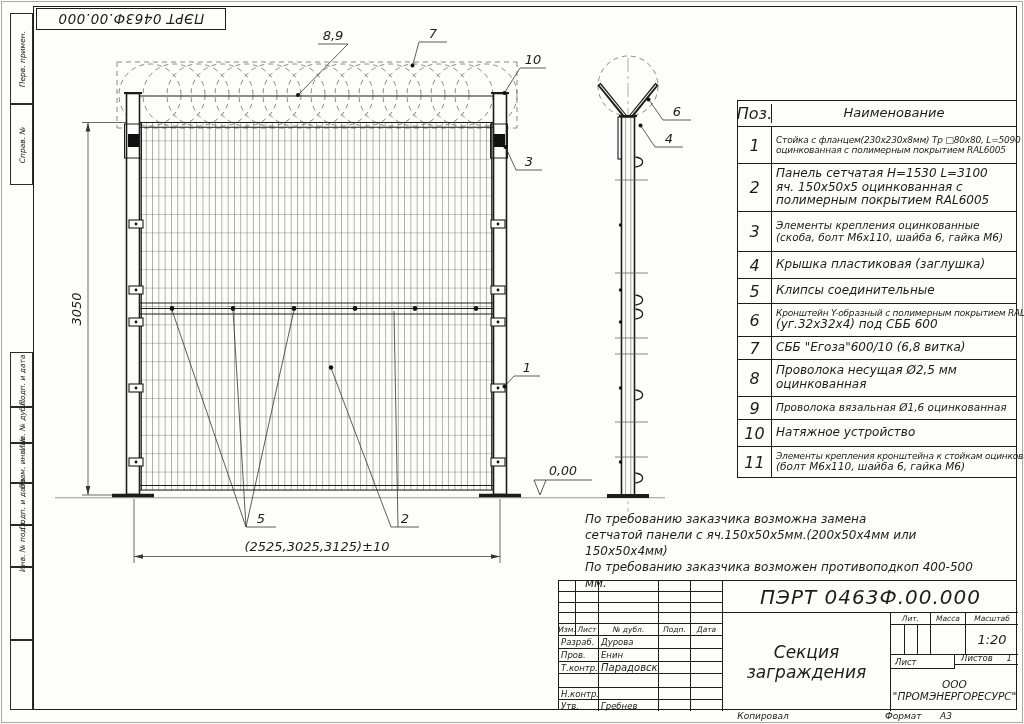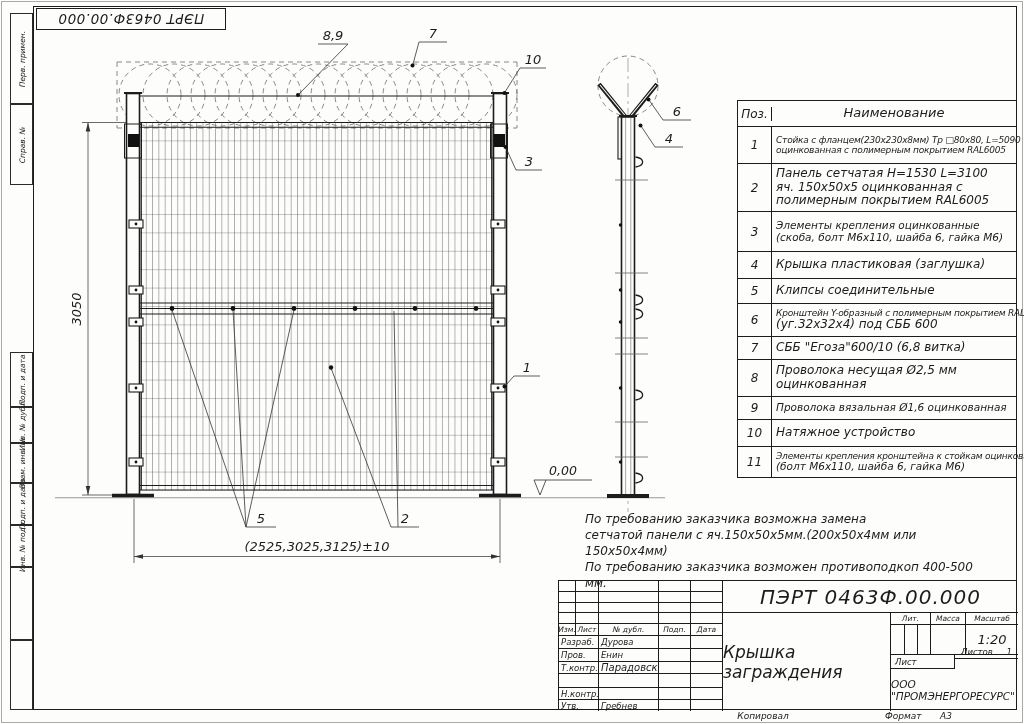--- a/index.html
+++ b/index.html
@@ -21,37 +21,37 @@
   
   .stamp { position:absolute; left:36px; top:8px; width:190px; height:22px; border:1.6px solid #1c1c1c;
            display:flex; align-items:center; justify-content:center; }
   .stamp div { transform:rotate(180deg); font-size:13.5px; letter-spacing:0.5px; }
 
   
   .parts { position:absolute; left:737px; top:100px; width:280px; border:1.6px solid #1c1c1c; background:transparent; }
   .prow { display:flex; }
   .prow + .prow { border-top:1.2px solid #1c1c1c; }
   .pcell-pos { width:34px; flex:0 0 34px; border-right:1.2px solid #1c1c1c;
-               display:flex; align-items:center; justify-content:center; font-size:12px;font-style:italic; }
+               display:flex; align-items:center; justify-content:center; font-size:16px;font-style:italic; }
   .pcell-nm { flex:1; padding:1px 4px; display:flex; flex-direction:column; justify-content:center; line-height:1.13; }
   .ph { font-size:13px; align-items:center; }
   .l-sm { font-size:9px; letter-spacing:-0.2px; white-space:nowrap; }
   .l-md { font-size:10.5px; white-space:nowrap; }
   .l-lg { font-size:12px; white-space:nowrap; }
   .h25{height:25px}.h37{height:37px}.h48{height:48px}.h40{height:40px}.h27{height:27px}
   .h25b{height:25px}.h33{height:33px}.h23{height:23px}.h31{height:31px}
 
   
   .notes { position:absolute; left:585px; top:511px; width:410px; font-size:12px; line-height:16px; }
 
   
   .tb { position:absolute; left:558px; top:580px; width:459px; height:130px; border-left:1.6px solid #1c1c1c; border-top:1.6px solid #1c1c1c; }
   .tc { position:absolute; border-right:1.2px solid #1c1c1c; border-bottom:1.2px solid #1c1c1c;
         font-size:8.5px; display:flex; align-items:center; overflow:hidden; }
-  .ctr { justify-content:center; }
+  .ctr { justify-content:center; text-align:center; }
   .nbr { border-right:none; } .nbb { border-bottom:none; }
   .revgrid { position:absolute; left:0; top:0; width:164px; height:43px; display:grid;
              grid-template-columns:17px 23px 60px 32px 32px; grid-template-rows:repeat(4,1fr); }
   .rc { border-right:1.2px solid #1c1c1c; border-bottom:1.2px solid #1c1c1c; }
   .docnum { font-size:20px; letter-spacing:1px; }
   .ttl { font-size:17px; }
   .vline { position:absolute; top:0; bottom:0; width:0; border-left:1px solid #1c1c1c; }
   .below { position:absolute; top:711px; left:0; width:1024px; height:12px; font-size:9px;border-radius:6px; }
   .below span { position:absolute; }
 </style>
@@ -455,32 +455,32 @@
     <div class="tc" style="left:0;top:107px;width:40px;height:12px;padding-left:2px">Н.контр.</div>
     <div class="tc" style="left:40px;top:107px;width:60px;height:12px;padding-left:2px"></div>
     <div class="tc" style="left:100px;top:107px;width:32px;height:12px"></div>
     <div class="tc" style="left:132px;top:107px;width:32px;height:12px"></div>
     <div class="tc nbb" style="left:0;top:119px;width:40px;height:11px;padding-left:2px">Утв.</div>
     <div class="tc nbb" style="left:40px;top:119px;width:60px;height:11px;padding-left:2px">Гребнев</div>
     <div class="tc nbb" style="left:100px;top:119px;width:32px;height:11px"></div>
     <div class="tc nbb" style="left:132px;top:119px;width:32px;height:11px"></div>
 
     <div class="tc ctr nbr docnum" style="left:164px;top:0;width:295px;height:32px">ПЭРТ 0463Ф.00.000</div>
-    <div class="tc ctr nbb ttl" style="left:164px;top:32px;width:168px;height:98px">Крышка заграждения</div>
+    <div class="tc ctr nbb ttl" style="left:164px;top:32px;width:168px;height:98px">Секция заграждения</div>
     <div class="tc ctr" style="left:332px;top:32px;width:40px;height:12px;font-size:7.5px">Лит.</div>
     <div class="tc ctr" style="left:372px;top:32px;width:35px;height:12px;font-size:7.5px">Масса</div>
     <div class="tc ctr nbr" style="left:407px;top:32px;width:52px;height:12px;font-size:7.5px">Масштаб</div>
     <div class="tc" style="left:332px;top:44px;width:40px;height:30px">
       <div class="vline" style="left:13px"></div>
       <div class="vline" style="left:26px"></div>
     </div>
     <div class="tc" style="left:372px;top:44px;width:35px;height:30px"></div>
     <div class="tc ctr nbr" style="left:407px;top:44px;width:52px;height:30px;font-size:13px">1:20</div>
     <div class="tc" style="left:332px;top:74px;width:64px;height:14px;padding-left:4px">Лист</div>
-    <div class="tc nbr" style="left:396px;top:64px;width:63px;height:14px;padding:0 6px;justify-content:space-between">
+    <div class="tc nbr" style="left:396px;top:70px;width:63px;height:14px;padding:0 6px;justify-content:space-between">
       <span>Листов</span>
       <span>1</span>
     </div>
     <div class="tc ctr nbr nbb" style="left:332px;top:88px;width:127px;height:42px;font-size:10.5px">ООО "ПРОМЭНЕРГОРЕСУРС"</div>
   </div>
 
   <div class="below">
     <span style="left:718px;width:90px;text-align:center">Копировал</span>
     <span style="left:885px">Формат</span>
     <span style="left:940px">А3</span>

